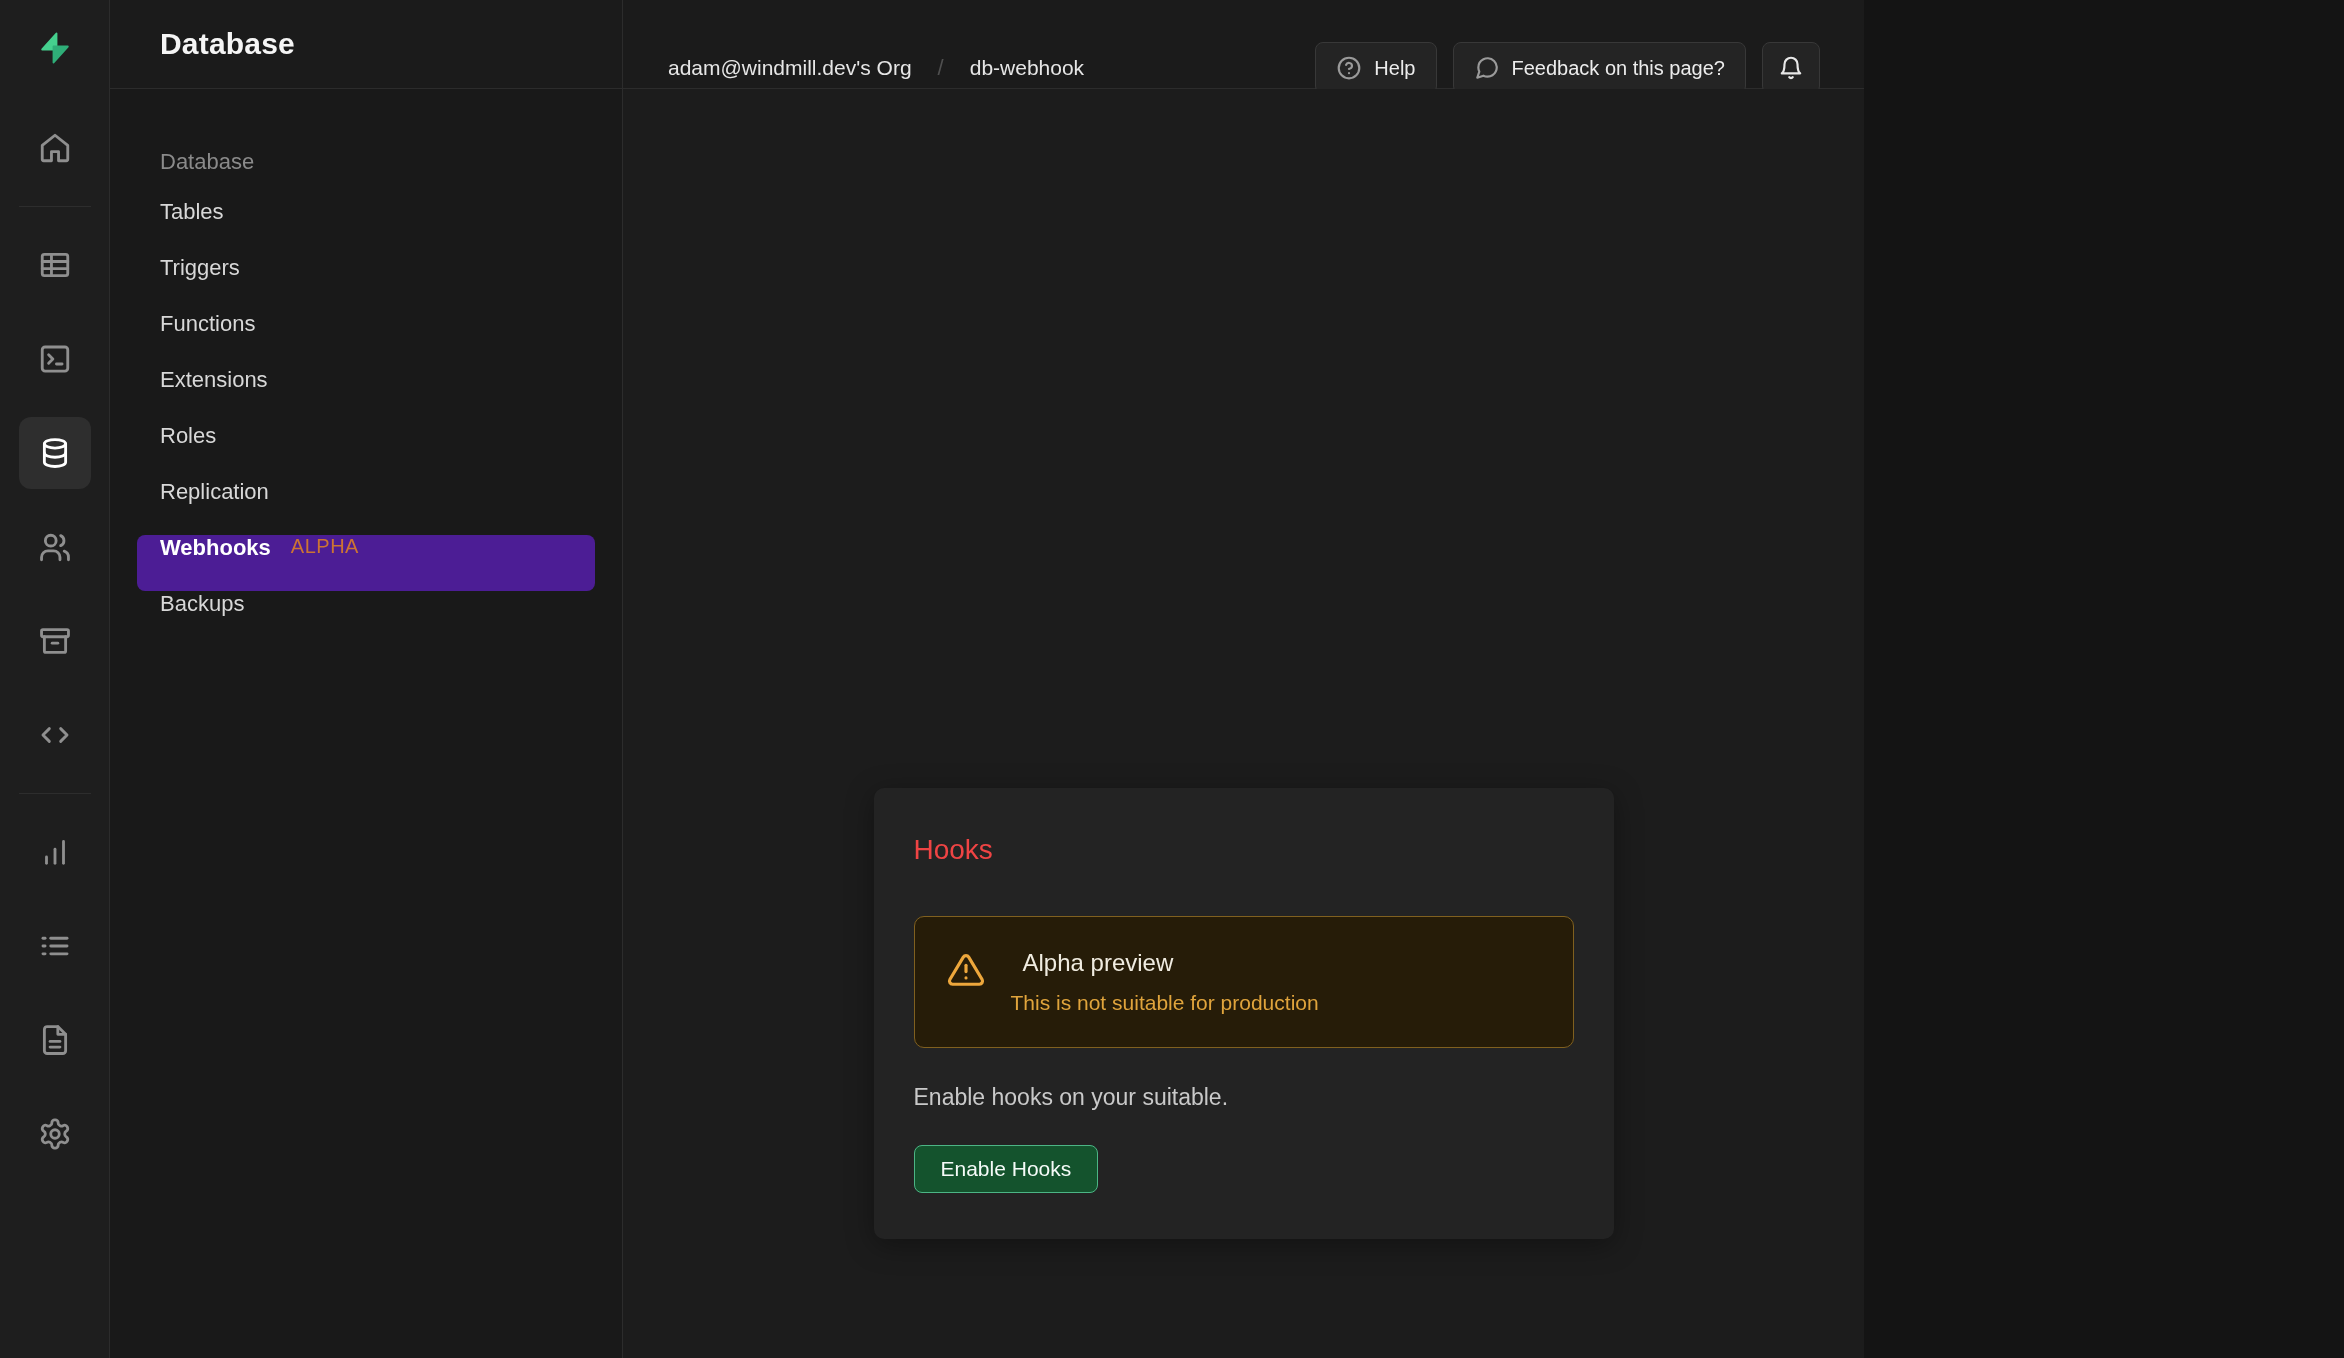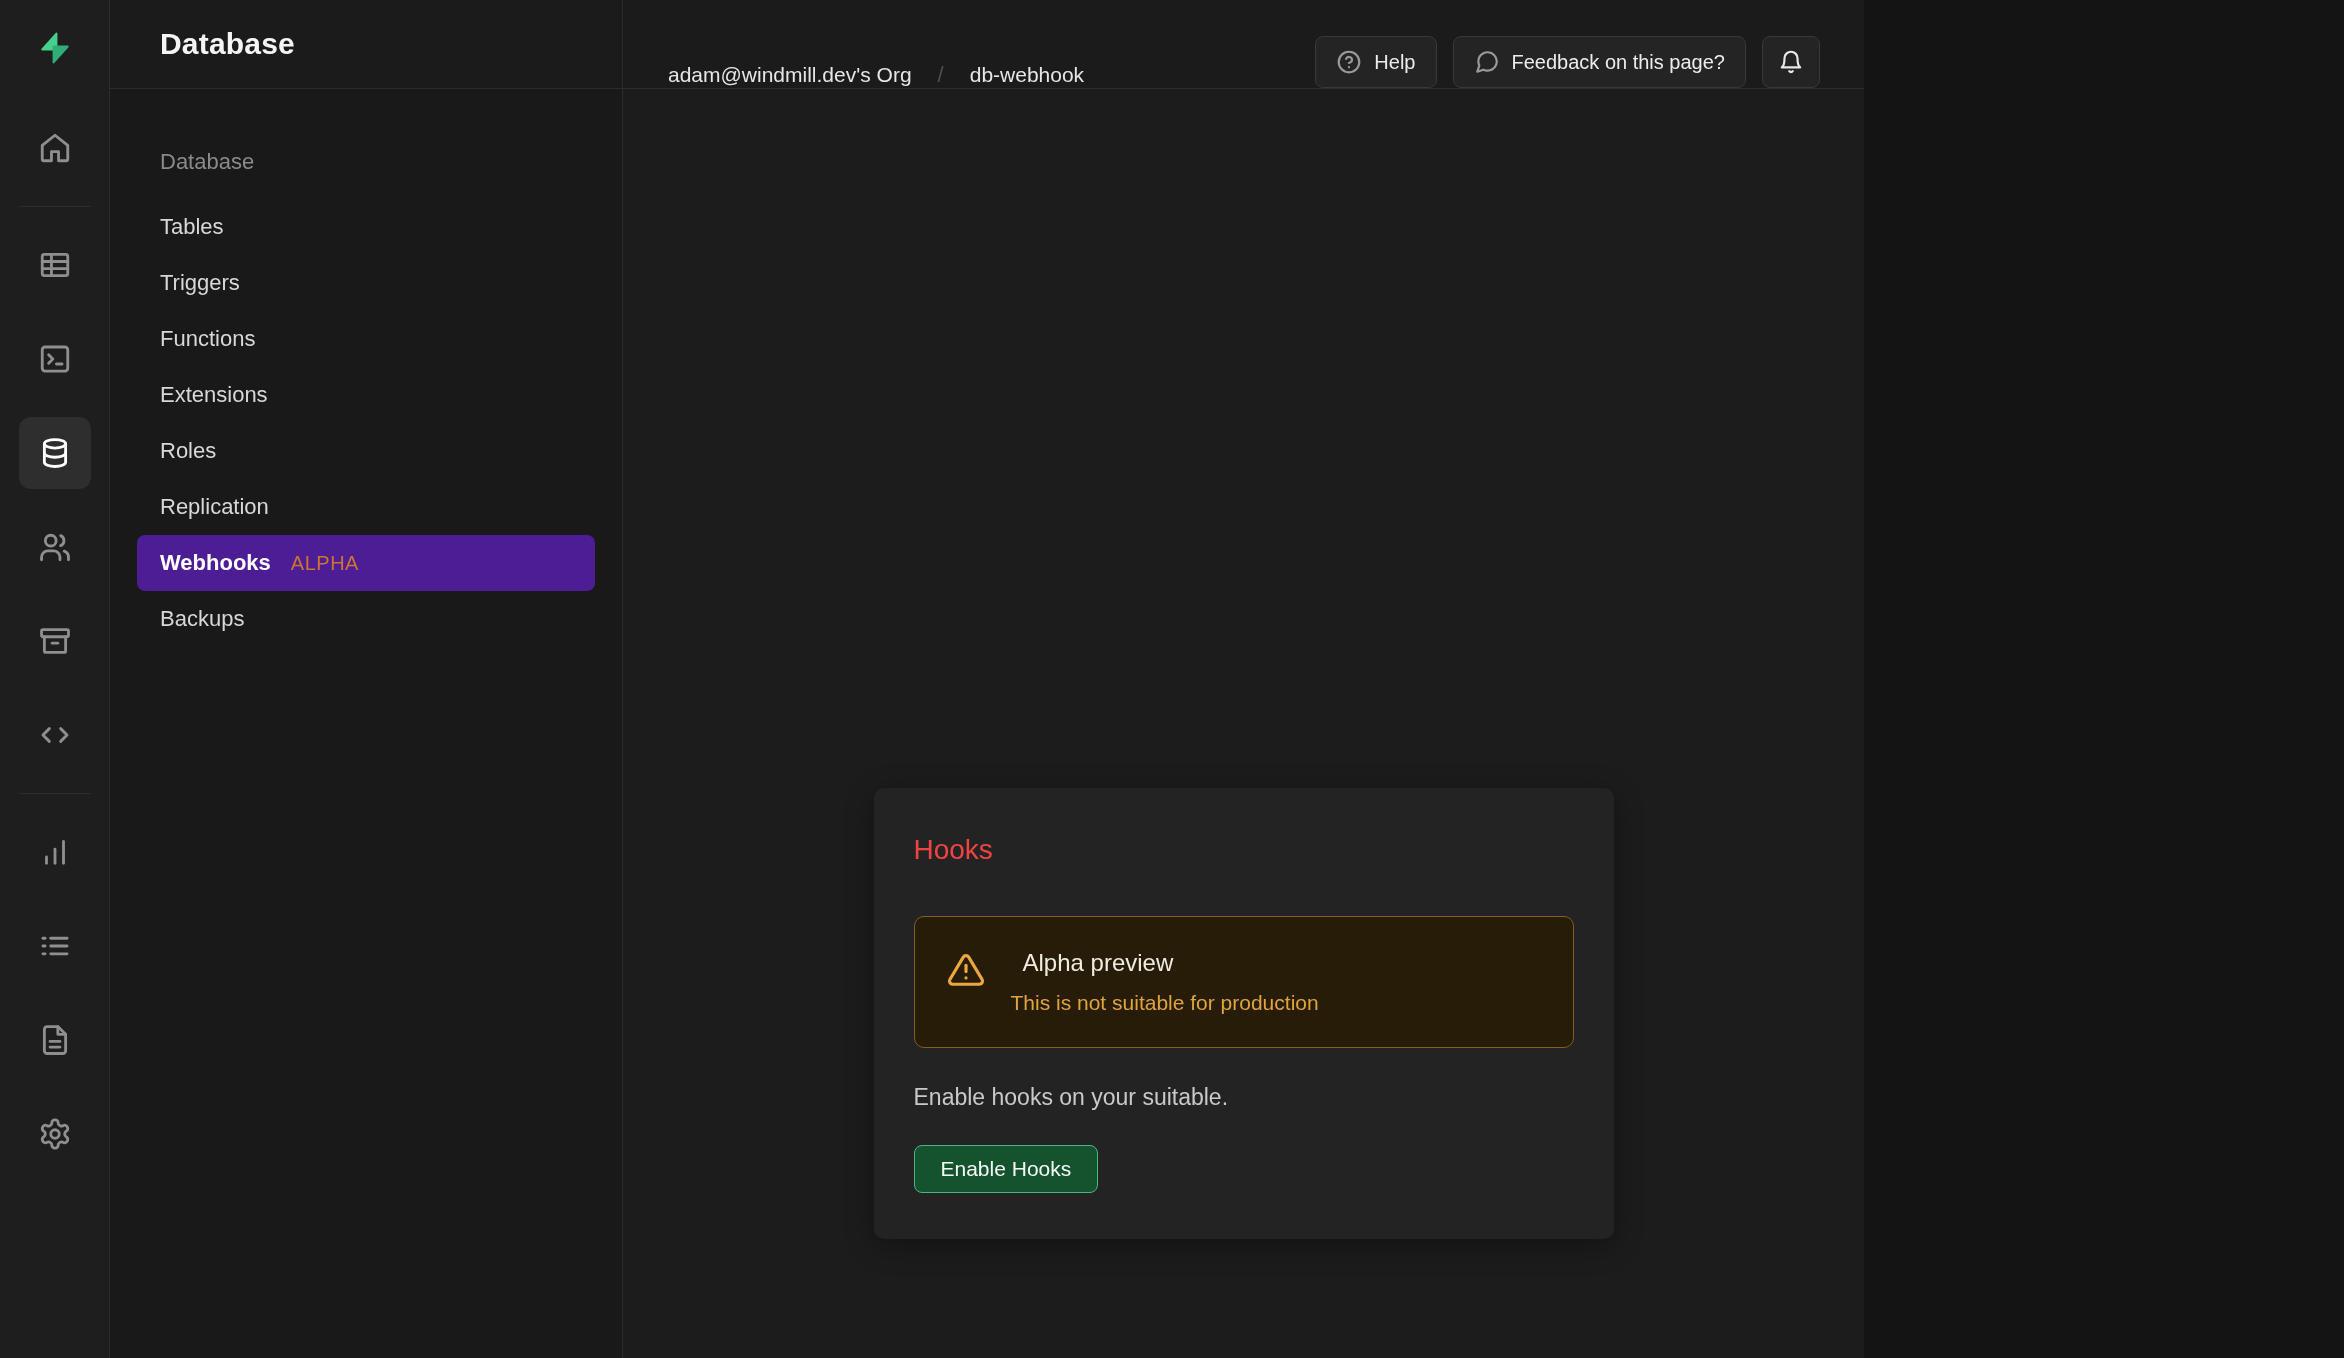--- a/index.html
+++ b/index.html
@@ -20,40 +20,40 @@
   svg.ico { stroke:currentColor; fill:none; stroke-width:2; stroke-linecap:round; stroke-linejoin:round; }
 
   
   .right { flex:1; display:flex; flex-direction:column; min-width:0; }
 
   
   .topbar { height:89px; flex:0 0 89px; display:flex; background:#1b1b1b; border-bottom:1px solid #2c2c2c; }
   .sidebar-head { width:513px; flex:0 0 513px; border-right:1px solid #2c2c2c;
                   display:flex; align-items:center; padding-left:50px; }
   .sidebar-head h1 { font-size:30px; font-weight:600; color:#f5f5f5; letter-spacing:.2px; }
-  .topbar-main { flex:1; display:flex; align-items:flex-end; justify-content:space-between; padding:0 44px 0 45px;margin-top:48px; }
+  .topbar-main { flex:1; display:flex; align-items:center; justify-content:space-between; padding:0 44px 0 45px;margin-top:48px; }
   .breadcrumb { display:flex; align-items:center; gap:26px; font-size:21px; color:#e6e6e6; }
   .breadcrumb .sep { color:#4f4f4f; font-size:22px; }
   .crumb { cursor:pointer; }
   .topbar-actions { display:flex; align-items:center; gap:16px;border-radius:16px; }
   .tb-btn { height:52px; display:flex; align-items:center; gap:12px; padding:0 20px;
             background:#242424; border:1px solid #383838; border-radius:8px;
             color:#ececec; font-size:20px; cursor:pointer; font-family:inherit; }
   .tb-btn svg { width:26px; height:26px; color:#9a9a9a; }
   .tb-btn.square { width:58px; padding:0; justify-content:center; }
   .tb-btn.square svg { color:#e8e8e8; }
 
   
   .content-row { flex:1; display:flex; min-height:0; }
 
   
   .sidebar { width:513px; flex:0 0 513px; background:#191919; border-right:1px solid #2c2c2c; padding-top:60px; }
   .menu-section { padding:0 50px; font-size:22px; color:#8a8a8a; margin-bottom:24px; }
   .menu-list { display:flex; flex-direction:column; }
-  .menu-item { height:56px; display:flex; align-items:center; gap:20px; margin:0 27px; padding:0 23px;
+  .menu-item { height:56px; display:flex; gap:20px; margin:0 27px; padding:0 23px;
                border-radius:8px; font-size:22px; color:#d8d8d8; cursor:pointer; }
   .menu-item.active { background:#4c1d95; color:#ffffff; font-weight:700; }
   .menu-badge { font-size:20px; letter-spacing:.5px; color:#cc7433; font-weight:400; }
 
   
   .main { flex:1; background:#1c1c1c; overflow:hidden; }
   .card { width:740px; margin:699px auto 0; background:#232323; border-radius:10px;
           box-shadow:0 6px 28px rgba(0,0,0,.35); padding:46px 40px 46px; }
   .card h2 { font-size:28px; font-weight:400; color:#ef4444; margin-bottom:50px; }
   .alert { border:1px solid #80601f; background:#261c08; border-radius:10px;

